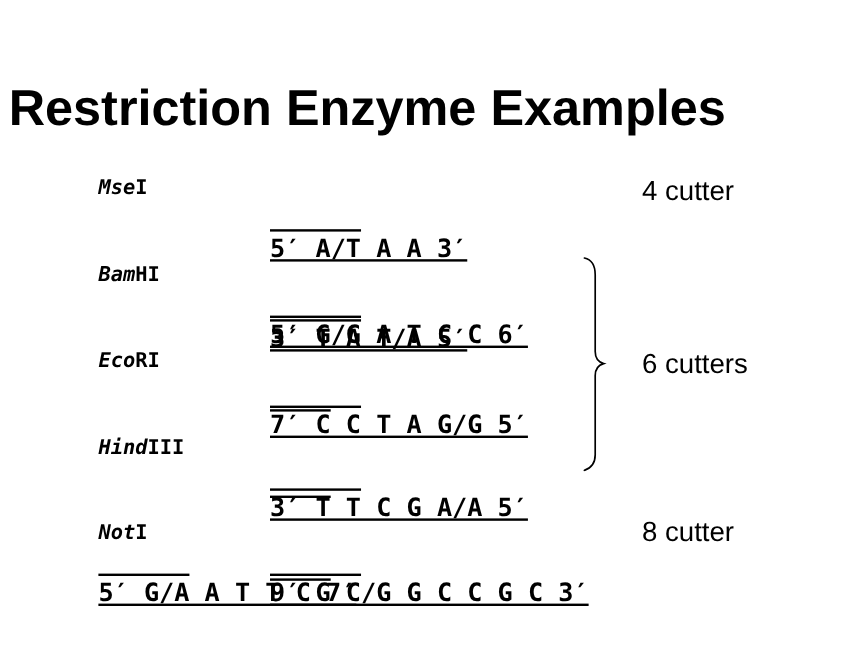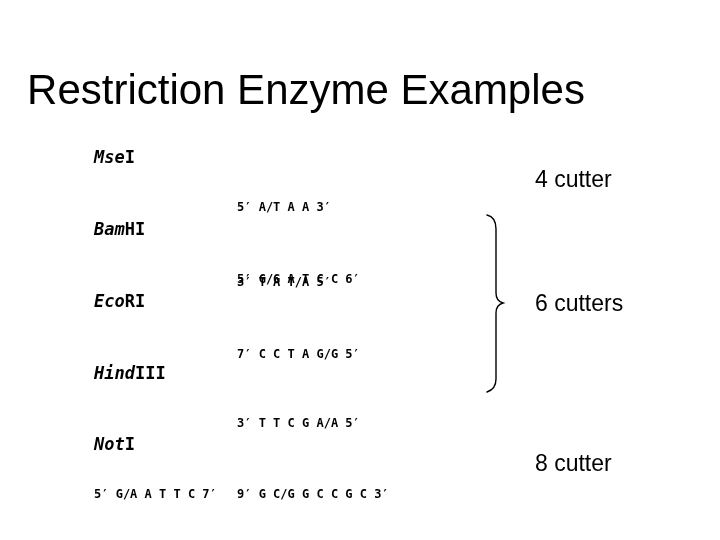--- a/index.html
+++ b/index.html
@@ -18,49 +18,50 @@
   }
   .title {
     position: absolute;
     top: 66px;
     left: 0;
     width: 612px;
     margin: 0;
     text-align: center;
     font-family: "Liberation Sans", sans-serif;
     font-size: 42px;
-    font-weight: 400;
+    font-weight: 700;
     line-height: 48px;
     color: #000000;
   }
   .enzyme-row {
     position: absolute;
-    left: 94px;
+    left: 82px;
     display: flex;
     align-items: flex-start;
     justify-content: flex-end;
   }
   .enzyme-name {
     width: 143px;
     flex: 0 0 143px;
     font-family: "DejaVu Sans Mono", "Liberation Mono", monospace;
     font-size: 17px;
     font-weight: bold;
     line-height: 25px;
     white-space: pre;
   }
   .enzyme-name .it {
     font-style: italic;
   }
   .strands {
     font-family: "DejaVu Sans Mono", "Liberation Mono", monospace;
-    font-size: 12px;
+    font-size: 21px;
     font-weight: bold;
     line-height: 25px;
     white-space: pre;
+    text-decoration: underline;
   }
   .cutter-label {
     position: absolute;
     left: 535px;
     font-family: "Liberation Sans", sans-serif;
     font-size: 23px;
     font-weight: 400;
     line-height: 26px;
     white-space: nowrap;
   }
@@ -68,23 +69,23 @@
     position: absolute;
     left: 484px;
     top: 213px;
   }
   
   .row-0 { top: 145px; }
   .row-1 { top: 217px; }
   .row-2 { top: 289px; flex-direction: column; }
   .row-3 { top: 361px; }
   .row-4 { top: 432px; }
-  .cutter-0 { top: 166px; }
+  .cutter-0 { top: 146px; }
   .cutter-1 { top: 290px; }
-  .cutter-2 { top: 430px; margin-top: 20px; }
+  .cutter-2 { top: 430px; }
 </style>
 </head>
 <body>
 
 <div class="slide">
 
   <h1 class="title">Restriction Enzyme Examples</h1>
 
   <div class="enzyme-row row-0">
     <span class="enzyme-name"><span class="it">Mse</span><span>I</span></span>

